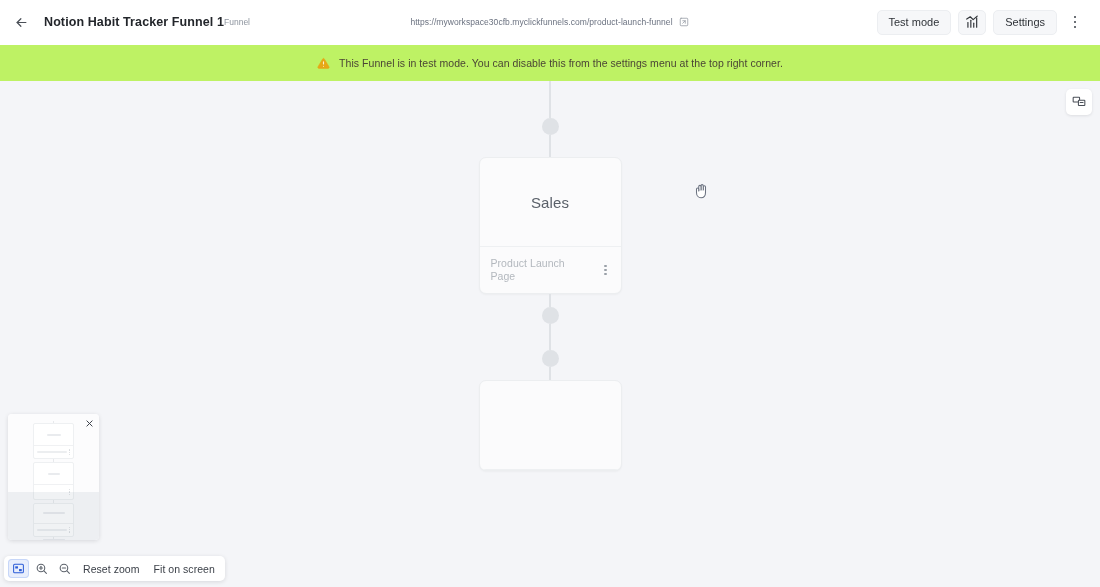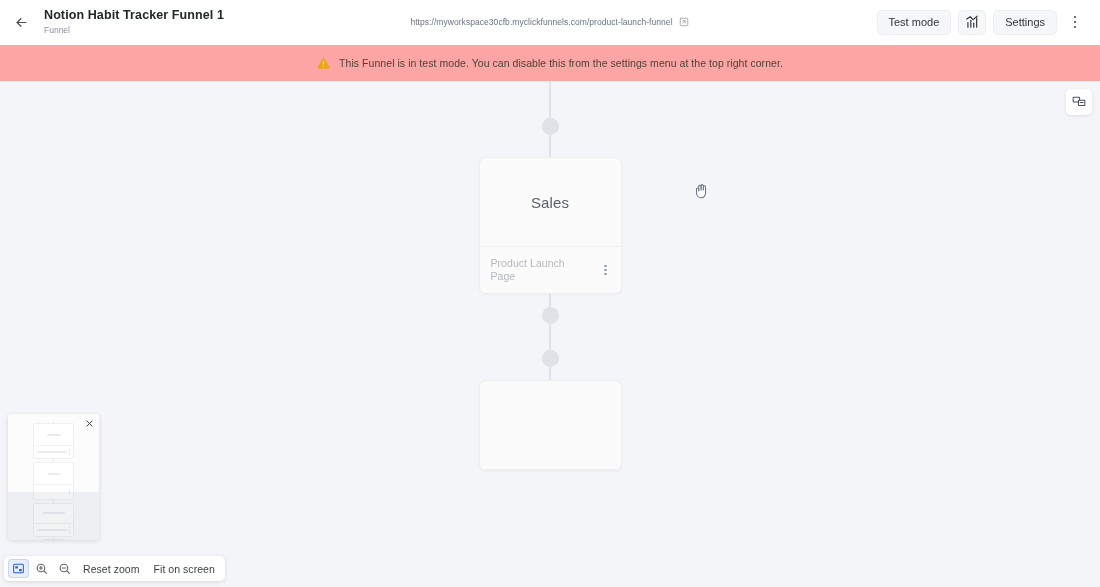--- a/index.html
+++ b/index.html
@@ -25,21 +25,20 @@
     width: 26px; height: 26px;
     display: flex; align-items: center; justify-content: center;
     border-radius: 5px;
     cursor: pointer;
     color: #4a4f57;
     flex: 0 0 auto;
   }
   .title-block {
     margin-left: 10px;
     display: flex;
-    flex-direction: column;
     justify-content: center;
     flex: 0 0 auto;
   }
   .funnel-title {
     font-size: 12.5px;
     font-weight: 700;
     color: #23262b;
     letter-spacing: .1px;
     line-height: 15px;
   }
@@ -108,21 +107,21 @@
     align-items: center; justify-content: center;
     gap: 2.5px;
     cursor: pointer;
     border-radius: 4px;
   }
   .kebab i { width: 2.5px; height: 2.5px; border-radius: 50%; background: #3b4048; display:block; }
 
   
   .banner {
     height: 36px;
-    background: #fca5a5;
+    background: #bef264;
     display: flex;
     align-items: center;
     justify-content: center;
     gap: 9px;
   }
   .banner-text {
     font-size: 10.5px;
     color: #4b4535;
     letter-spacing: .05px;
   }

